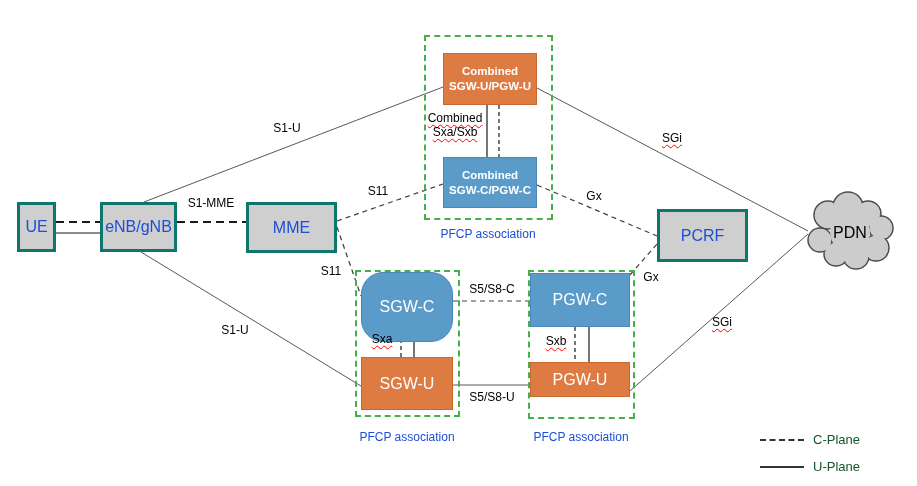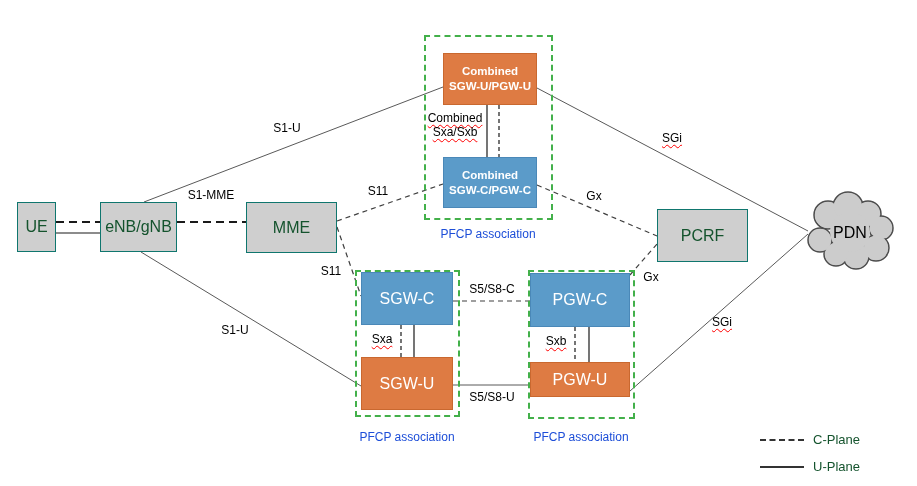--- a/index.html
+++ b/index.html
@@ -5,21 +5,21 @@
   html,body{margin:0;padding:0;background:#fff;}
   #canvas{
     position:relative;width:917px;height:486px;background:#ffffff;overflow:hidden;
     font-family:"Liberation Sans",sans-serif;color:#000;
   }
   #wires{position:absolute;left:0;top:0;width:917px;height:486px;}
   .node{
     position:absolute;display:flex;align-items:center;justify-content:center;
     text-align:center;box-sizing:border-box;font-size:16px;line-height:1.2;
   }
-  .gray{background:#cfcfcf;border:1px solid #0f766e;color:#14532d;}
+  .gray{background:#cfcfcf;border:3px solid #0f766e;color:#1d4ed8;}
   .orange{background:#de7b43;border:1px solid #c9682f;color:#fff;}
   .blue{background:#5b9bc9;border:1px solid #4a88b8;color:#fff;}
   .combined-node{font-size:11.5px;font-weight:bold;line-height:1.3;}
   .group{position:absolute;border:2px dashed #43b04a;box-sizing:border-box;background:transparent;}
   .group-label{
     position:absolute;color:#1d4ed8;font-size:12px;text-align:center;white-space:nowrap;
     transform:translateX(-50%);
   }
   .edge-label{
     position:absolute;font-size:12px;color:#000;white-space:nowrap;text-align:center;
@@ -113,40 +113,40 @@
       <span>SGW-U/PGW-U</span>
     </span>
   </div>
   <div class="node blue combined-node" style="left:443px;top:157px;width:94px;height:51px;">
     <span>
       <span>Combined</span><br>
       <span>SGW-C/PGW-C</span>
     </span>
   </div>
 
-  <div class="node blue" style="left:361px;top:272px;width:92px;height:53px;">
+  <div class="node blue" style="left:361px;top:272px;width:92px;height:70px;border-radius:22px;">
     <span>SGW-C</span>
   </div>
   <div class="node orange" style="left:361px;top:357px;width:92px;height:53px;">
     <span>SGW-U</span>
   </div>
   <div class="node blue" style="left:530px;top:273px;width:100px;height:54px;">
     <span>PGW-C</span>
   </div>
   <div class="node orange" style="left:530px;top:362px;width:100px;height:35px;">
     <span>PGW-U</span>
   </div>
 
   <div class="edge-label" style="left:850px;top:223px;font-size:16px;">PDN</div>
 
   <div class="group-label" style="left:488px;top:227px;">PFCP association</div>
   <div class="group-label" style="left:407px;top:430px;">PFCP association</div>
   <div class="group-label" style="left:581px;top:430px;">PFCP association</div>
 
-  <div class="edge-label" style="left:211px;top:188px;">S1-MME</div>
+  <div class="edge-label" style="left:211px;top:196px;">S1-MME</div>
   <div class="edge-label" style="left:287px;top:121px;">S1-U</div>
   <div class="edge-label" style="left:235px;top:323px;">S1-U</div>
   <div class="edge-label" style="left:378px;top:184px;">S11</div>
   <div class="edge-label" style="left:331px;top:264px;">S11</div>
   <div class="edge-label white-bg" style="left:455px;top:111px;">
     <span class="misspell">Combined</span><br>
     <span class="misspell">Sxa/Sxb</span>
   </div>
   <div class="edge-label" style="left:382px;top:332px;">
     <span class="misspell">Sxa</span>

